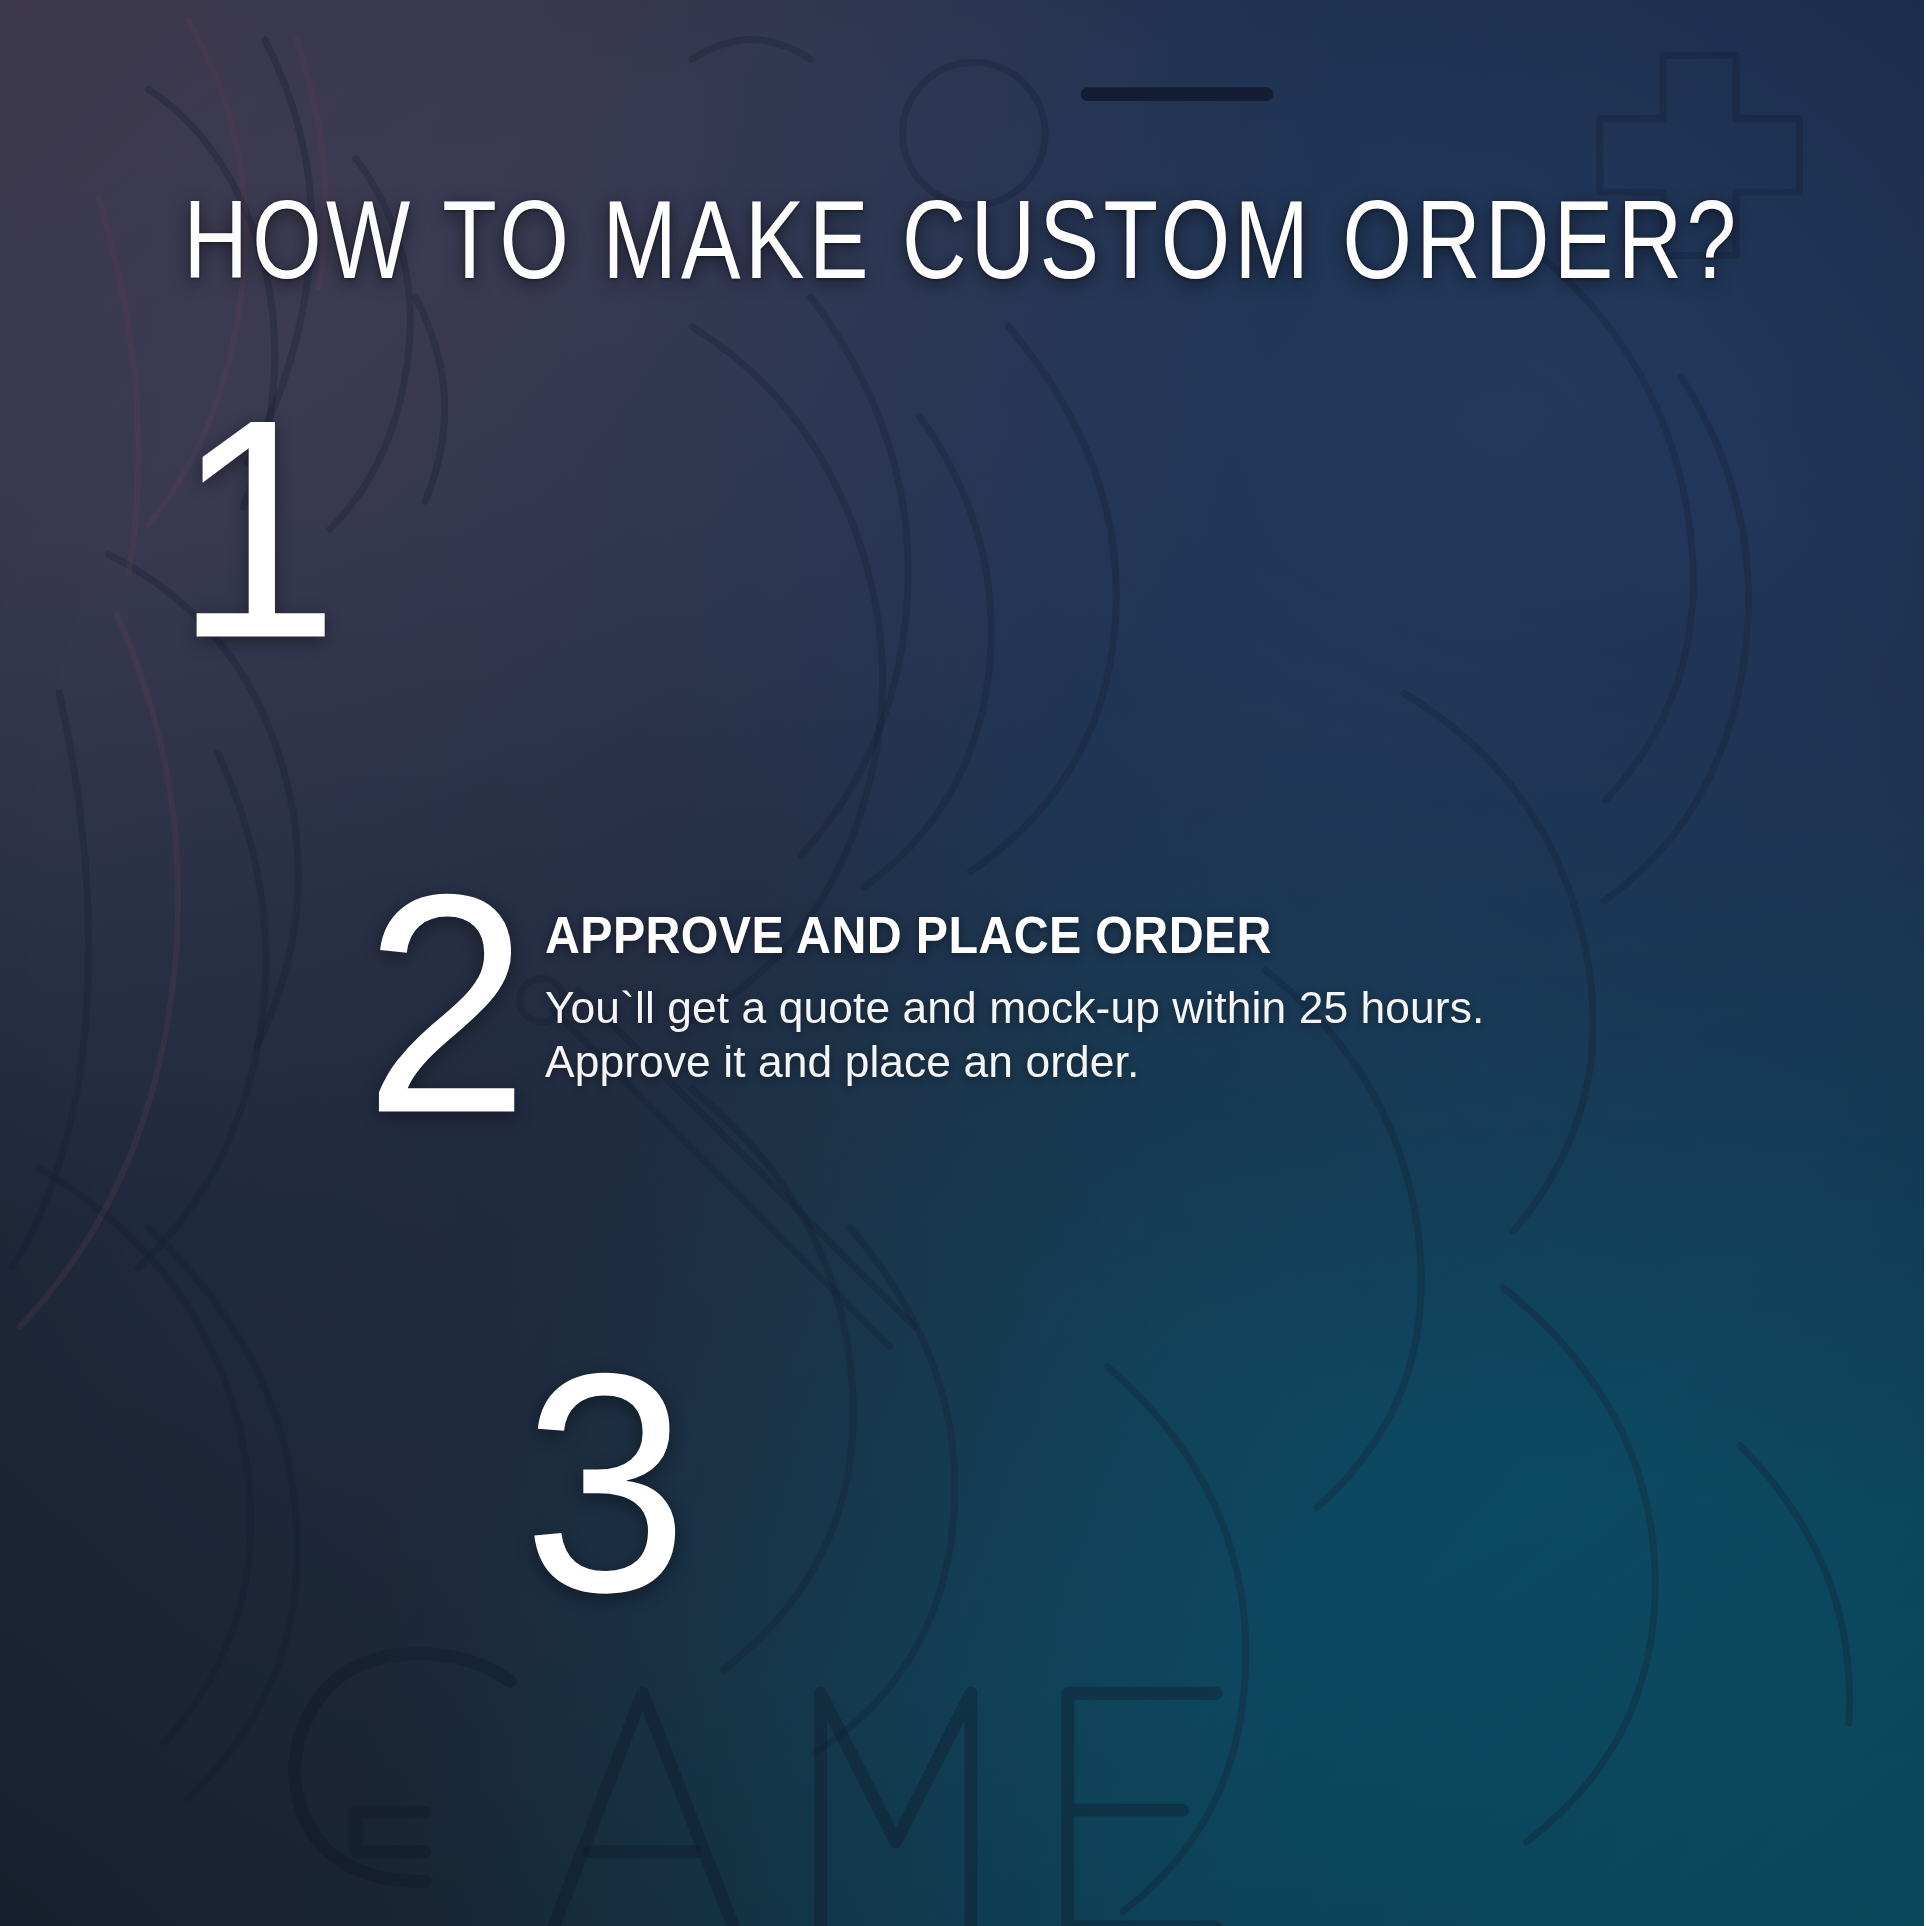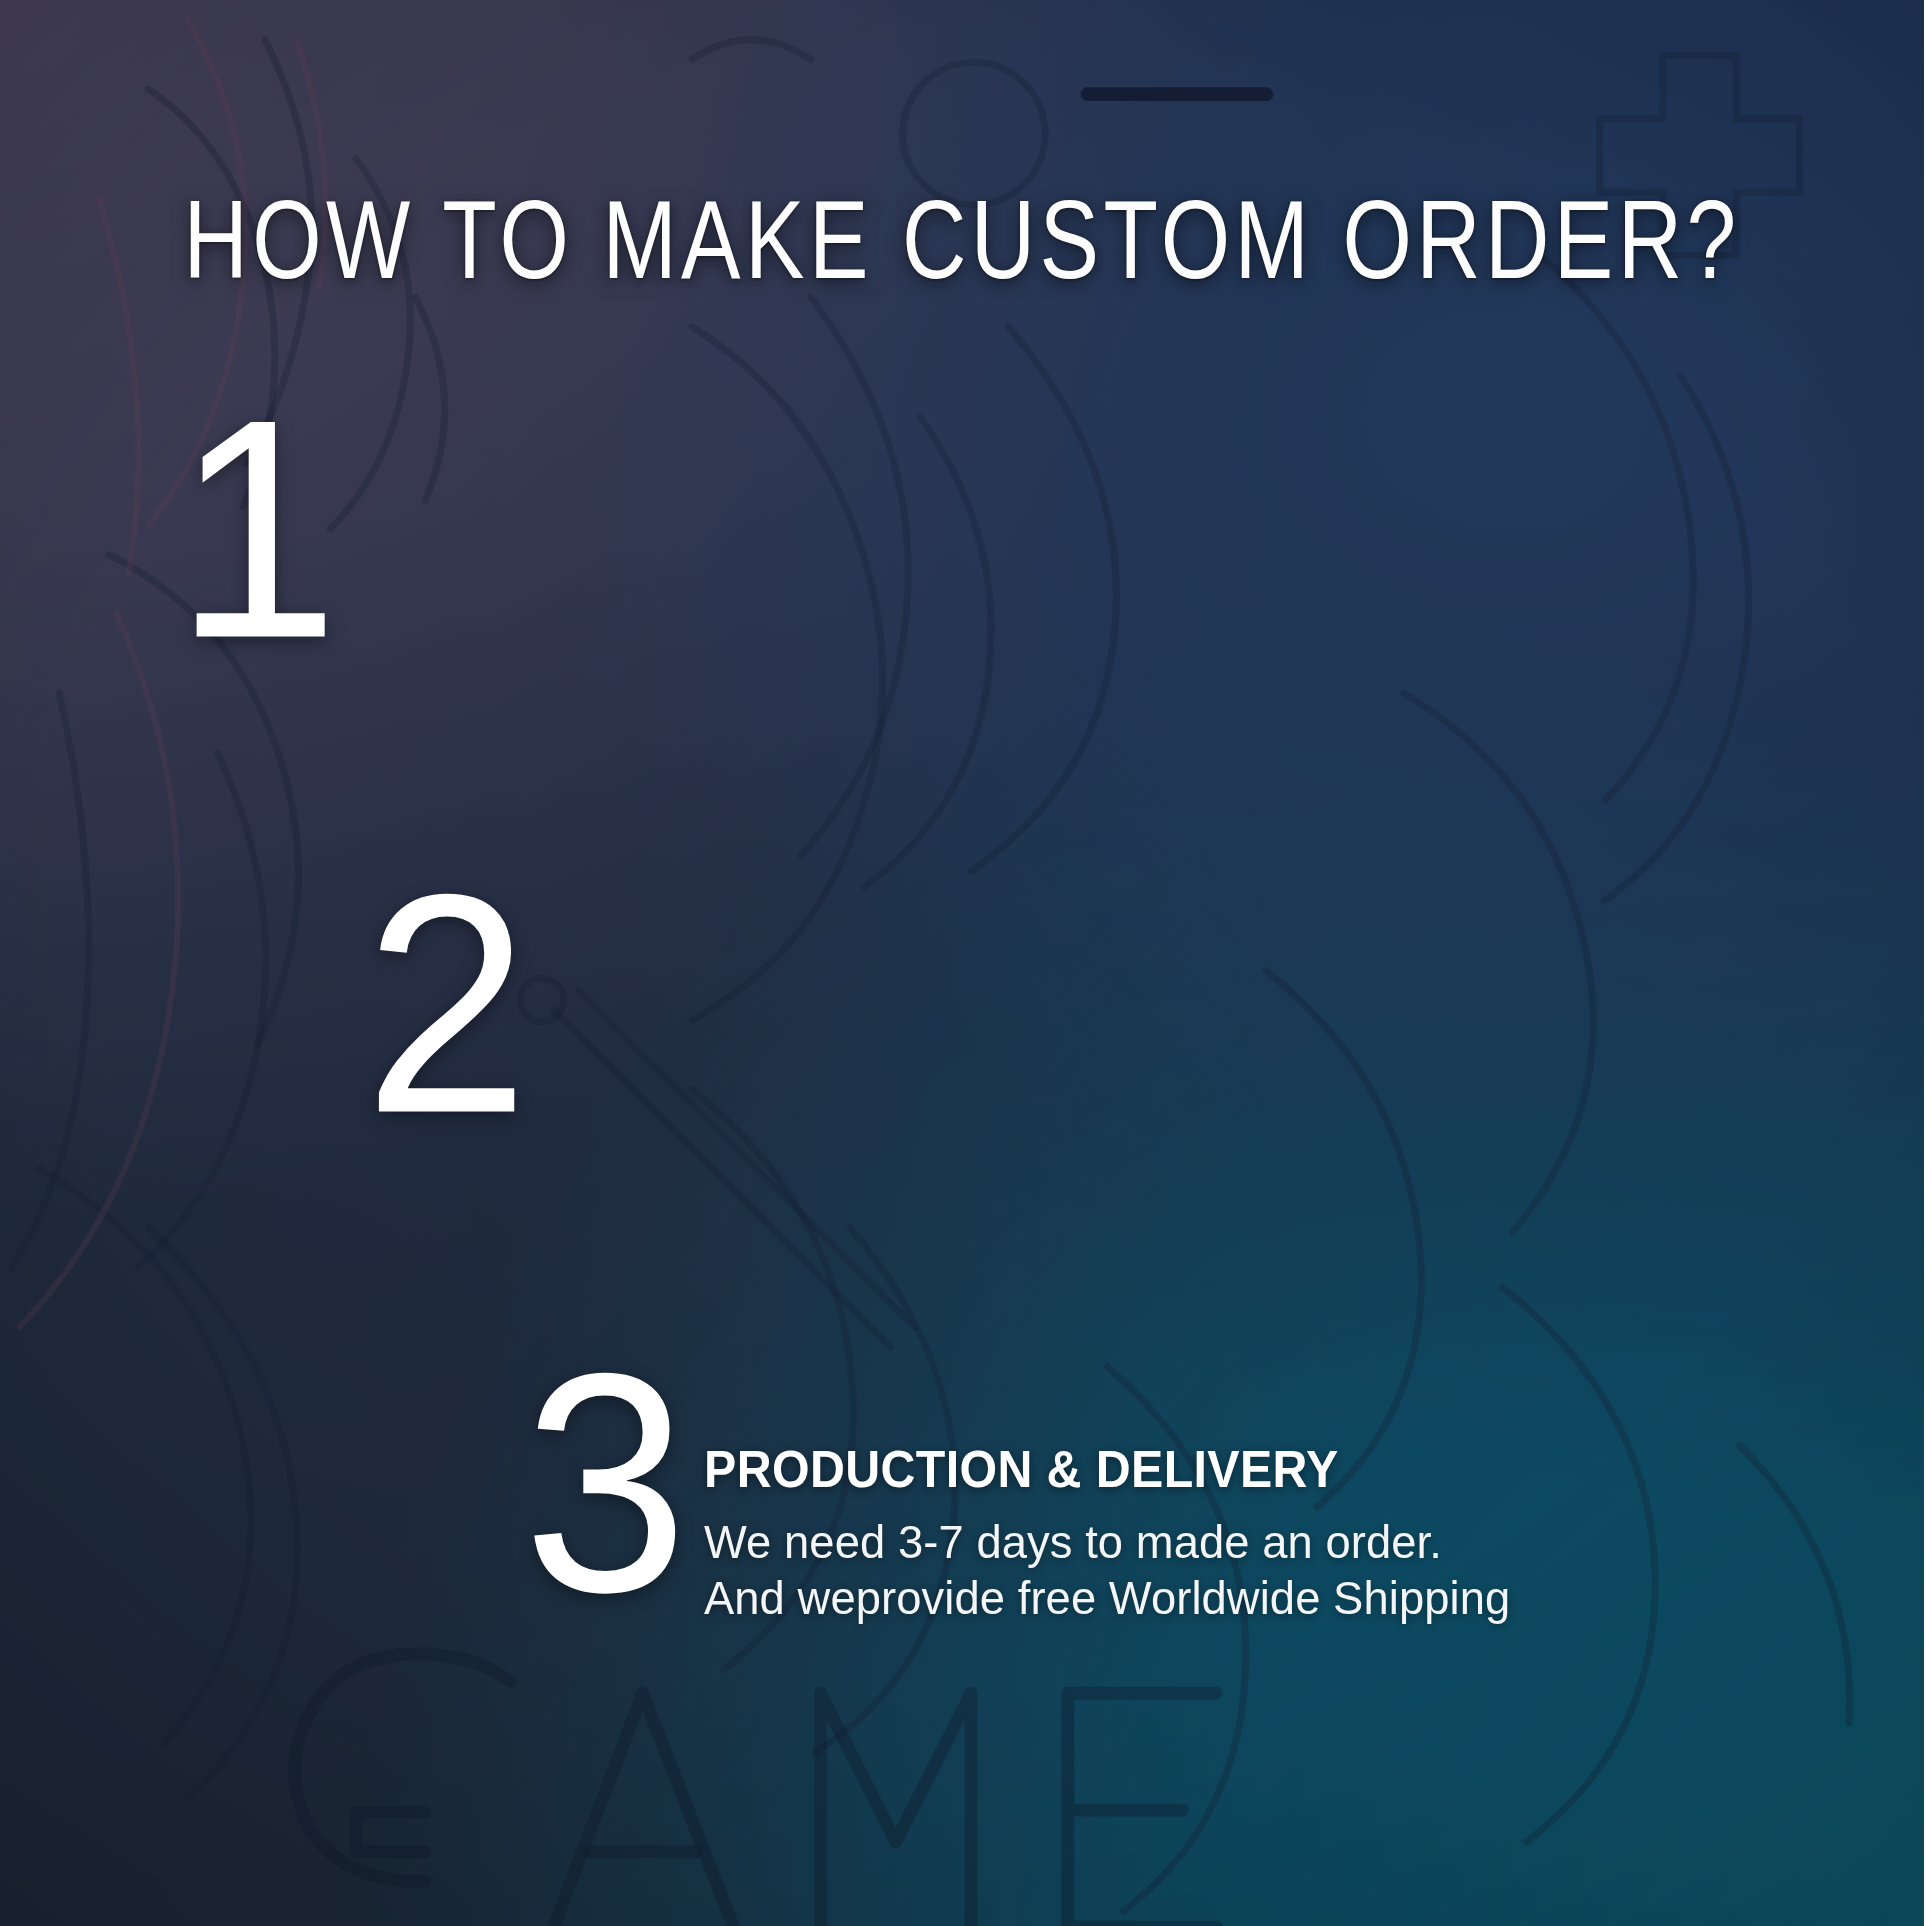--- a/index.html
+++ b/index.html
@@ -191,28 +191,28 @@
   <div class="content">
 
     <h1 class="poster-title">HOW TO MAKE CUSTOM ORDER?</h1>
 
     <div class="step" id="step-1">
       <div class="step-number">1</div>
     </div>
 
     <div class="step" id="step-2">
       <div class="step-number">2</div>
-    </div>
-
-    <div class="step" id="step-3">
-      <div class="step-number">3</div>
       <div class="step-body">
-        <div class="step-heading">PRODUCTION &amp; DELIVERY</div>
+        <div class="step-heading">APPROVE AND PLACE ORDER</div>
         <div class="step-text">
-          <span class="ln">We need 3-7 days to made an order.</span>
-          <span class="ln">And weprovide free Worldwide Shipping</span>
+          <span class="ln">You`ll get a quote and mock-up within 25 hours.</span>
+          <span class="ln">Approve it and place an order.</span>
         </div>
       </div>
     </div>
 
+    <div class="step" id="step-3">
+      <div class="step-number">3</div>
+    </div>
+
   </div>
 </div>
 
 
 </body></html>

